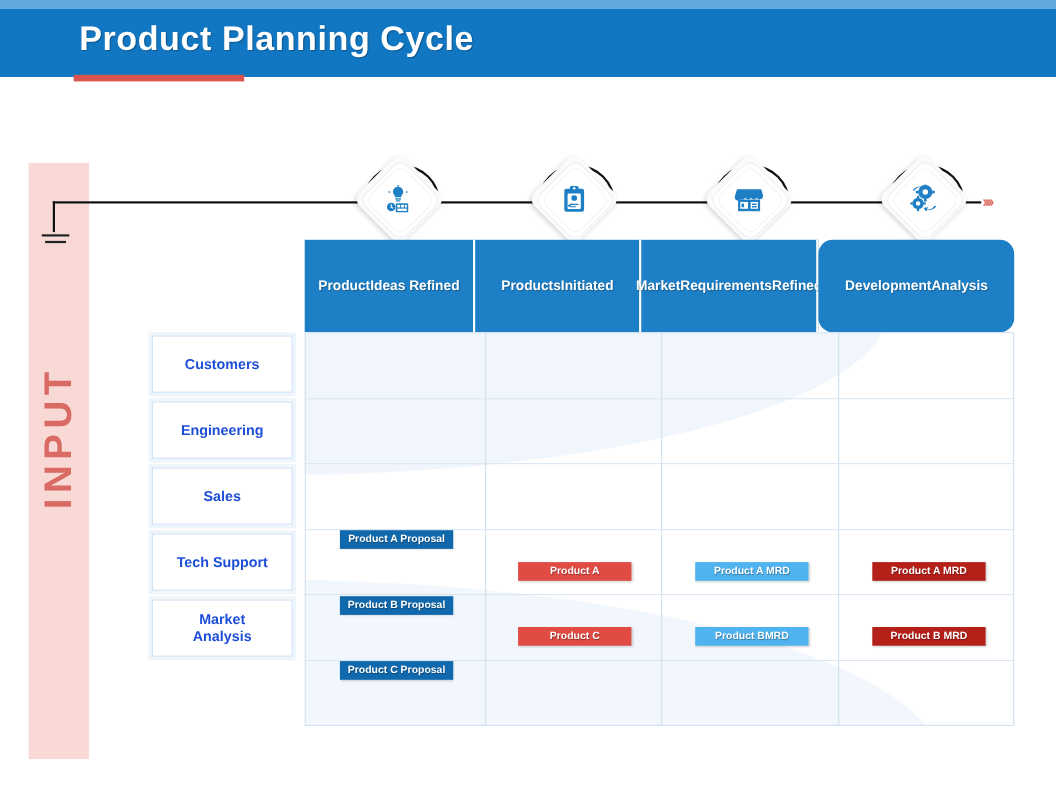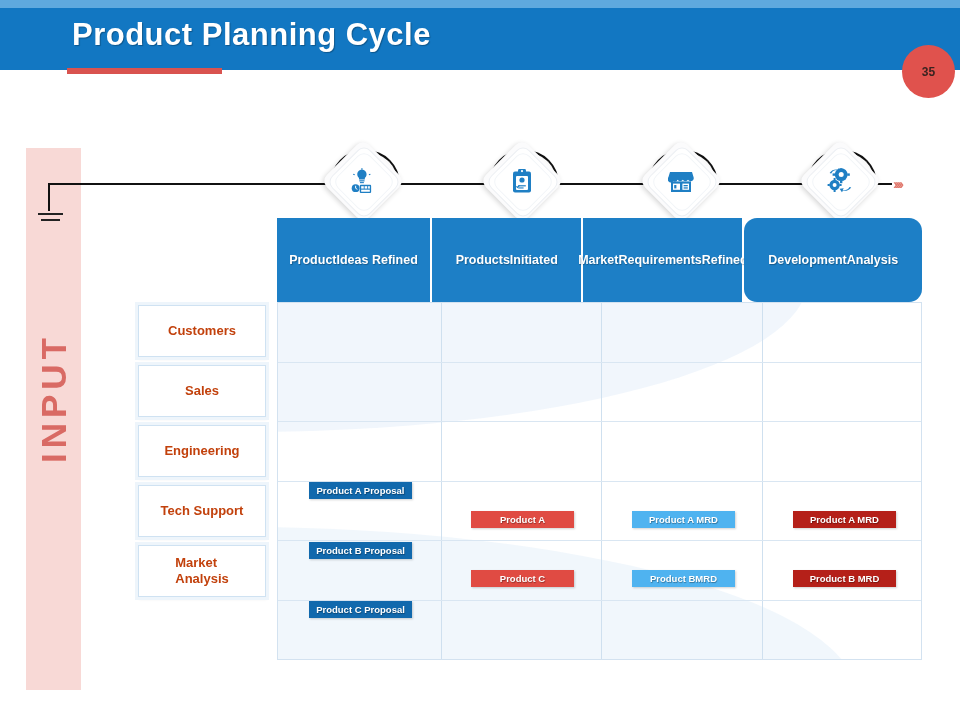--- a/index.html
+++ b/index.html
@@ -116,34 +116,34 @@
   .tag.dred{background:#b52019;}
 
   
   .rowlabels{position:absolute;left:138px;top:305px;width:128px;}
   .rowlabel{
     position:relative;width:128px;height:52px;margin-bottom:8px;
     background:#ffffff;
     border:1px solid #cfe2f2;
     box-shadow:0 0 0 3px #eef5fb, 1px 2px 3px rgba(0,0,0,.10);
     display:flex;align-items:center;justify-content:center;
-    font-size:13px;font-weight:600;color:#c2410c;line-height:1.25;
+    text-align:center;
+    font-size:13px;font-weight:600;color:#1d4ed8;line-height:1.25;
     box-sizing:border-box;
   }
 </style>
 </head>
 <body>
 
 <div id="slide">
 
   <div class="hdr-strip"></div>
   <div class="hdr-band"></div>
   <div class="hdr-title">Product Planning Cycle</div>
   <div class="hdr-rule"></div>
-  <div class="pagebadge">35</div>
 
   <div class="input-panel">
     <div class="input-label">INPUT</div>
   </div>
   <div class="conn-h"></div>
   <div class="conn-v"></div>
   <div class="conn-g1"></div>
   <div class="conn-g2"></div>
 
   <div id="timeline-layer">
@@ -294,26 +294,26 @@
   </div>
 
   <div class="rowlabels" id="rowlabels">
       <div class="rowlabel">
         <span>
           <span style="display:block">Customers</span>
         </span>
       </div>
       <div class="rowlabel">
         <span>
+          <span style="display:block">Engineering</span>
+        </span>
+      </div>
+      <div class="rowlabel">
+        <span>
           <span style="display:block">Sales</span>
-        </span>
-      </div>
-      <div class="rowlabel">
-        <span>
-          <span style="display:block">Engineering</span>
         </span>
       </div>
       <div class="rowlabel">
         <span>
           <span style="display:block">Tech Support</span>
         </span>
       </div>
       <div class="rowlabel">
         <span>
           <span style="display:block">Market</span>

